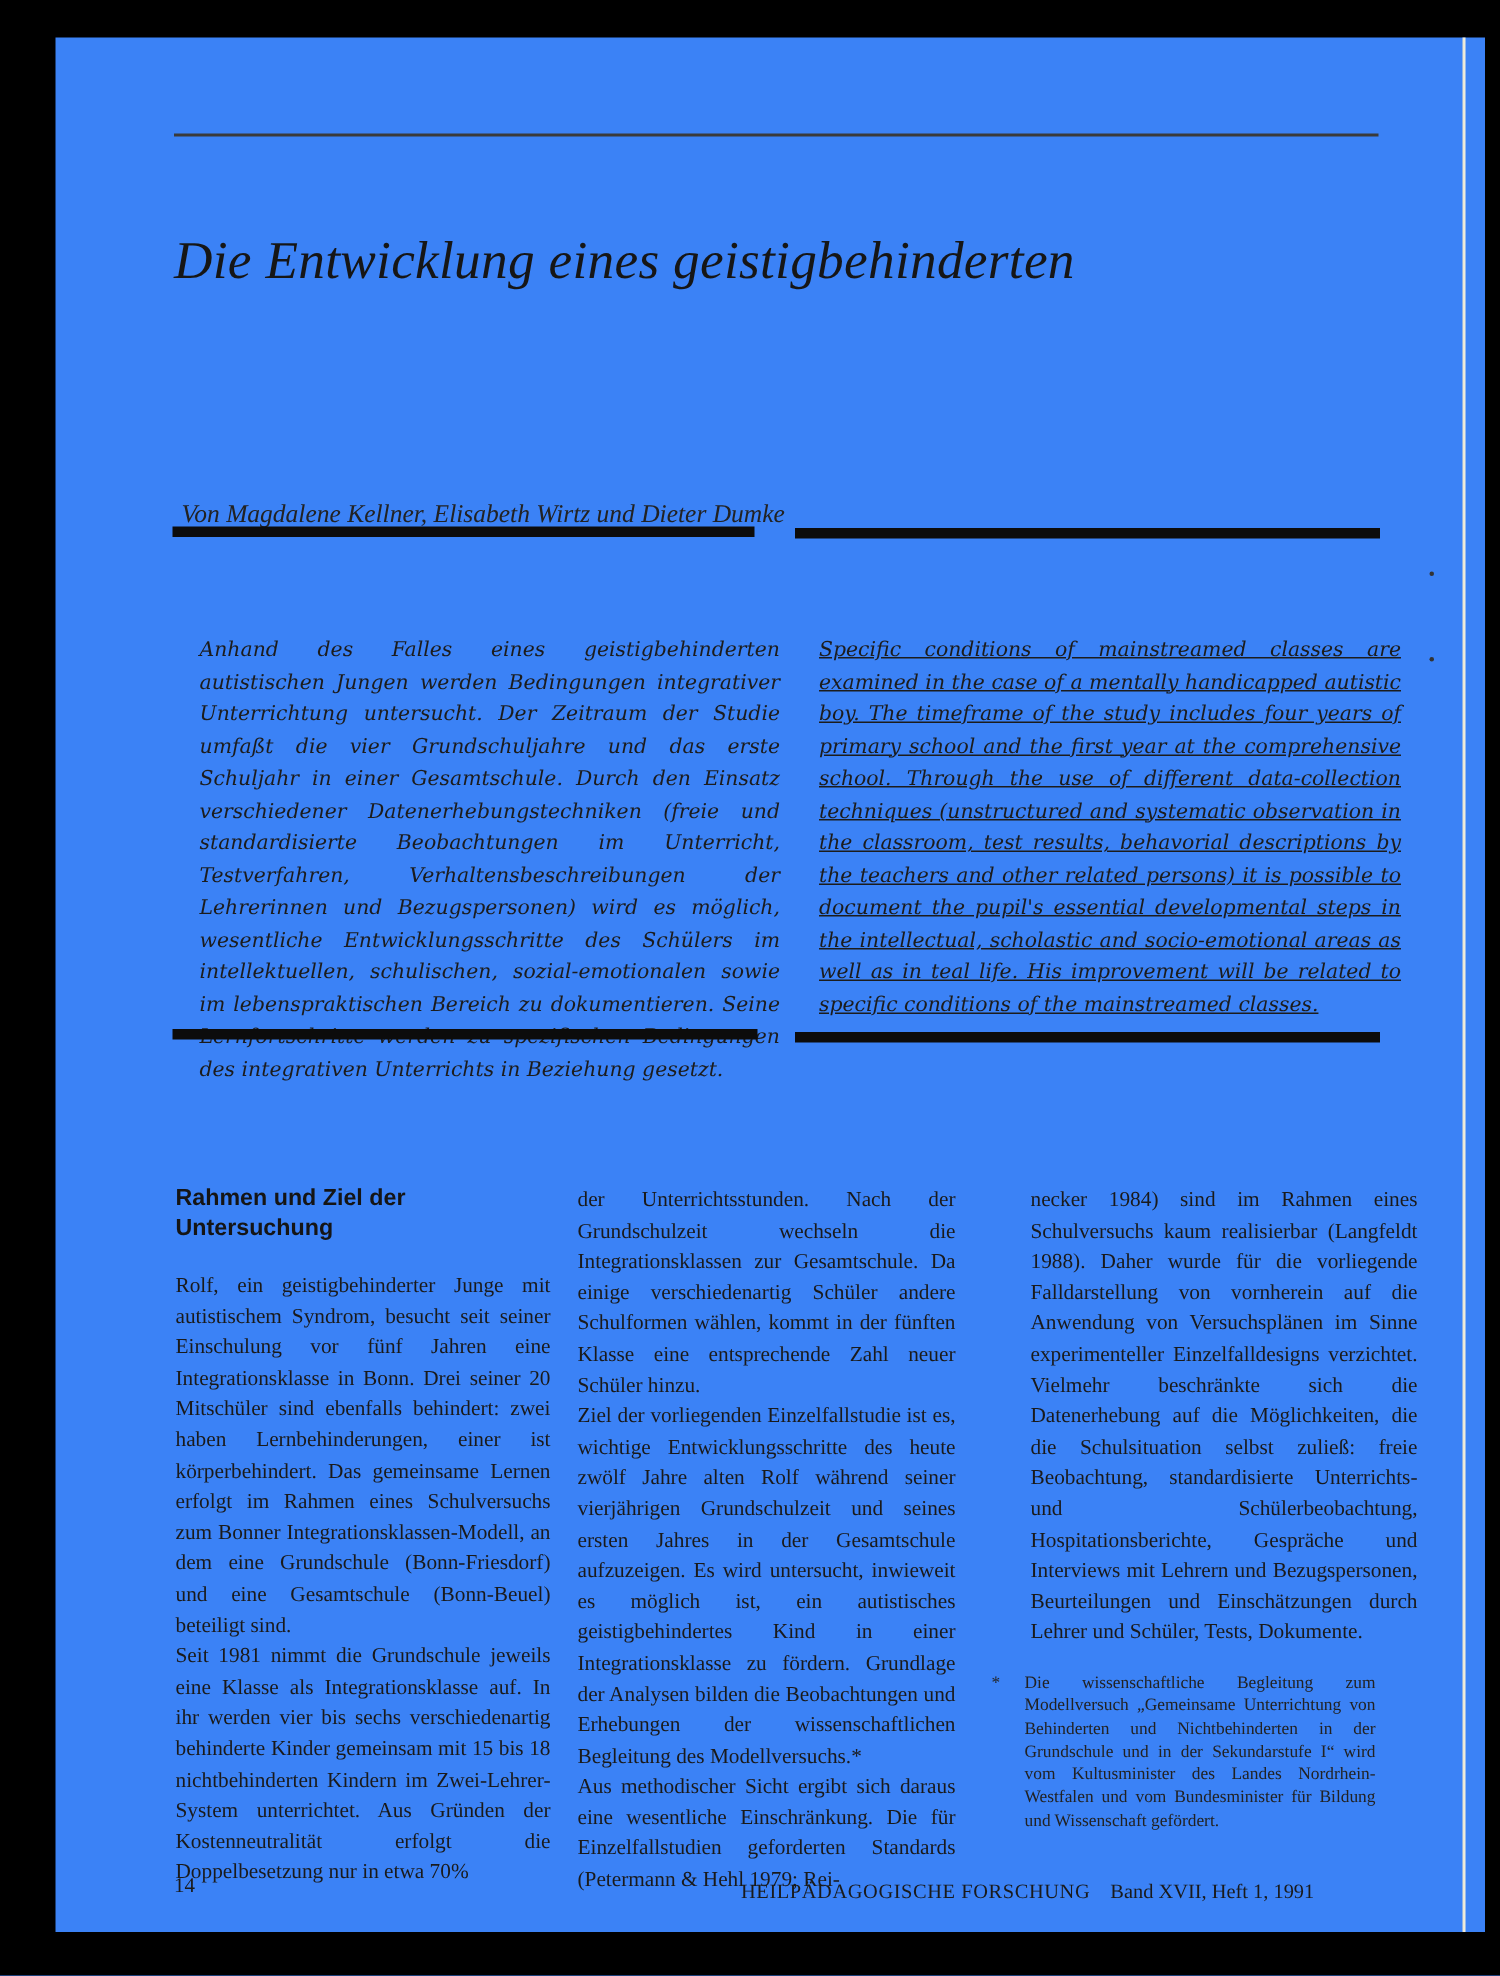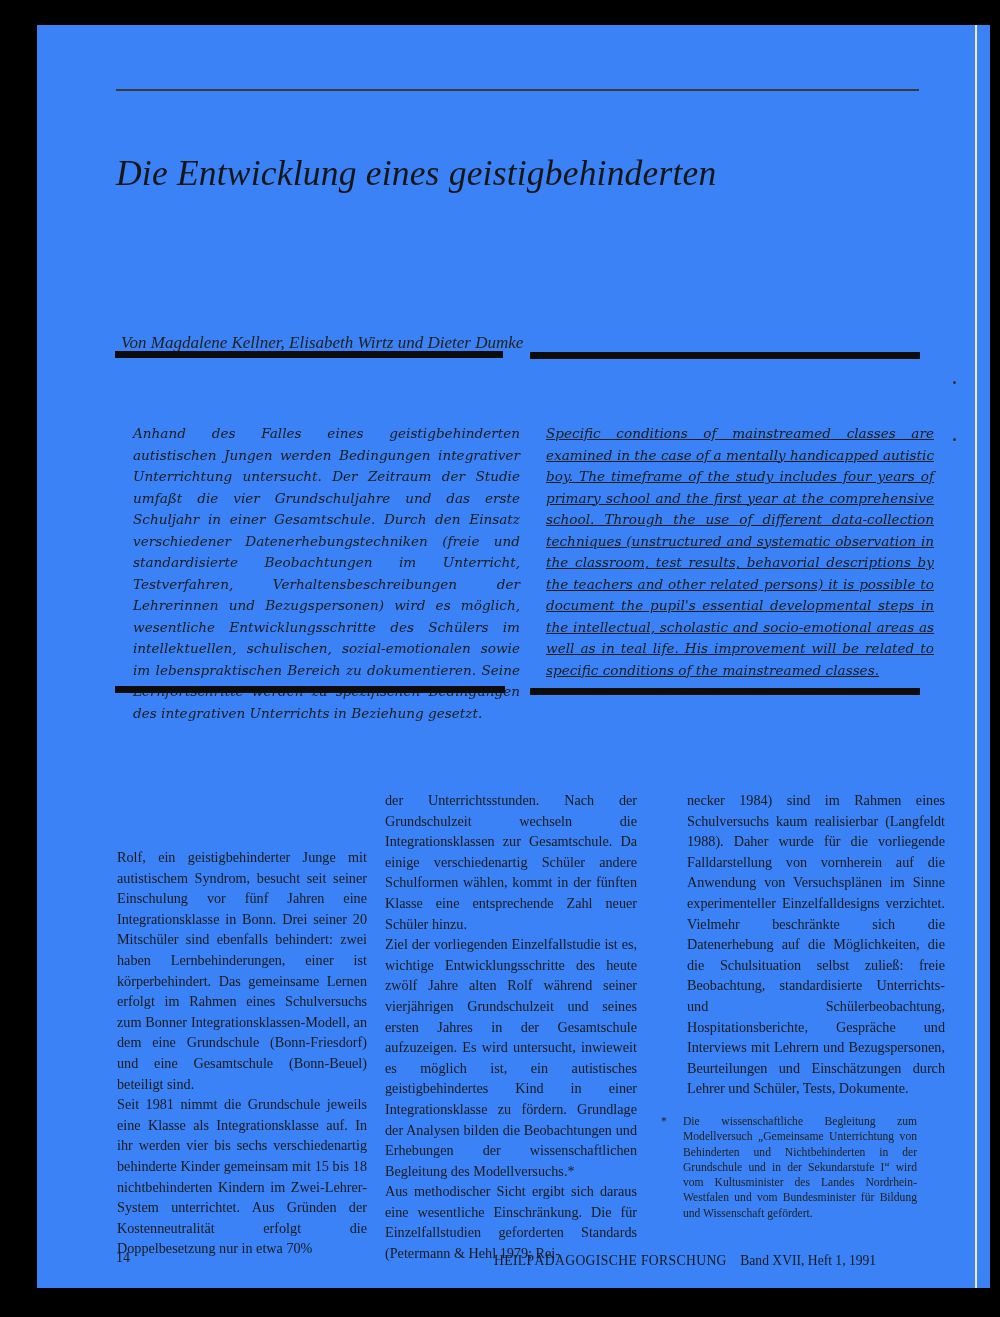--- a/index.html
+++ b/index.html
@@ -86,20 +86,21 @@
 
   <div class="rule" style="left:78px; top:326px; width:388px;"></div>
   <div class="rule" style="left:493px; top:327px; width:390px;"></div>
 
   <p class="abstract de">Anhand des Falles eines geistigbehinderten autistischen Jungen werden Bedingungen integrativer Unterrichtung untersucht. Der Zeitraum der Studie umfaßt die vier Grundschuljahre und das erste Schuljahr in einer Gesamtschule. Durch den Einsatz verschiedener Datenerhebungstechniken (freie und standardisierte Beobachtungen im Unterricht, Testverfahren, Verhaltensbeschreibungen der Lehrerinnen und Bezugspersonen) wird es möglich, wesentliche Entwicklungsschritte des Schülers im intellektuellen, schulischen, sozial-emotionalen sowie im lebenspraktischen Bereich zu dokumentieren. Seine Lernfortschritte werden zu spezifischen Bedingungen des integrativen Unterrichts in Beziehung gesetzt.</p>
   <p class="abstract en">Specific conditions of mainstreamed classes are examined in the case of a mentally handicapped autistic boy. The timeframe of the study includes four years of primary school and the first year at the comprehensive school. Through the use of different data-collection techniques (unstructured and systematic observation in the classroom, test results, behavorial descriptions by the teachers and other related persons) it is possible to document the pupil's essential developmental steps in the intellectual, scholastic and socio-emotional areas as well as in teal life. His improvement will be related to specific conditions of the mainstreamed classes.</p>
 
   <div class="rule" style="left:78px; top:661px; width:390px;"></div>
   <div class="rule" style="left:493px; top:663px; width:390px;"></div>
 
+  <h2 class="section-heading">Rahmen und Ziel der Untersuchung</h2>
 
   <div class="col col1">
     <p>Rolf, ein geistigbehinderter Junge mit autistischem Syndrom, besucht seit seiner Einschulung vor fünf Jahren eine Integrationsklasse in Bonn. Drei seiner 20 Mitschüler sind ebenfalls behindert: zwei haben Lernbehinderungen, einer ist körperbehindert. Das gemeinsame Lernen erfolgt im Rahmen eines Schulversuchs zum Bonner Integrationsklassen-Modell, an dem eine Grundschule (Bonn-Friesdorf) und eine Gesamtschule (Bonn-Beuel) beteiligt sind.</p>
     <p>Seit 1981 nimmt die Grundschule jeweils eine Klasse als Integrationsklasse auf. In ihr werden vier bis sechs verschiedenartig behinderte Kinder gemeinsam mit 15 bis 18 nichtbehinderten Kindern im Zwei-Lehrer-System unterrichtet. Aus Gründen der Kostenneutralität erfolgt die Doppelbesetzung nur in etwa 70%</p>
   </div>
 
   <div class="col col2">
     <p>der Unterrichtsstunden. Nach der Grundschulzeit wechseln die Integrationsklassen zur Gesamtschule. Da einige verschiedenartig Schüler andere Schulformen wählen, kommt in der fünften Klasse eine entsprechende Zahl neuer Schüler hinzu.</p>
     <p>Ziel der vorliegenden Einzelfallstudie ist es, wichtige Entwicklungsschritte des heute zwölf Jahre alten Rolf während seiner vierjährigen Grundschulzeit und seines ersten Jahres in der Gesamtschule aufzuzeigen. Es wird untersucht, inwieweit es möglich ist, ein autistisches geistigbehindertes Kind in einer Integrationsklasse zu fördern. Grundlage der Analysen bilden die Beobachtungen und Erhebungen der wissenschaftlichen Begleitung des Modellversuchs.*</p>
     <p>Aus methodischer Sicht ergibt sich daraus eine wesentliche Einschränkung. Die für Einzelfallstudien geforderten Standards (Petermann &amp; Hehl 1979; Rei-</p>

